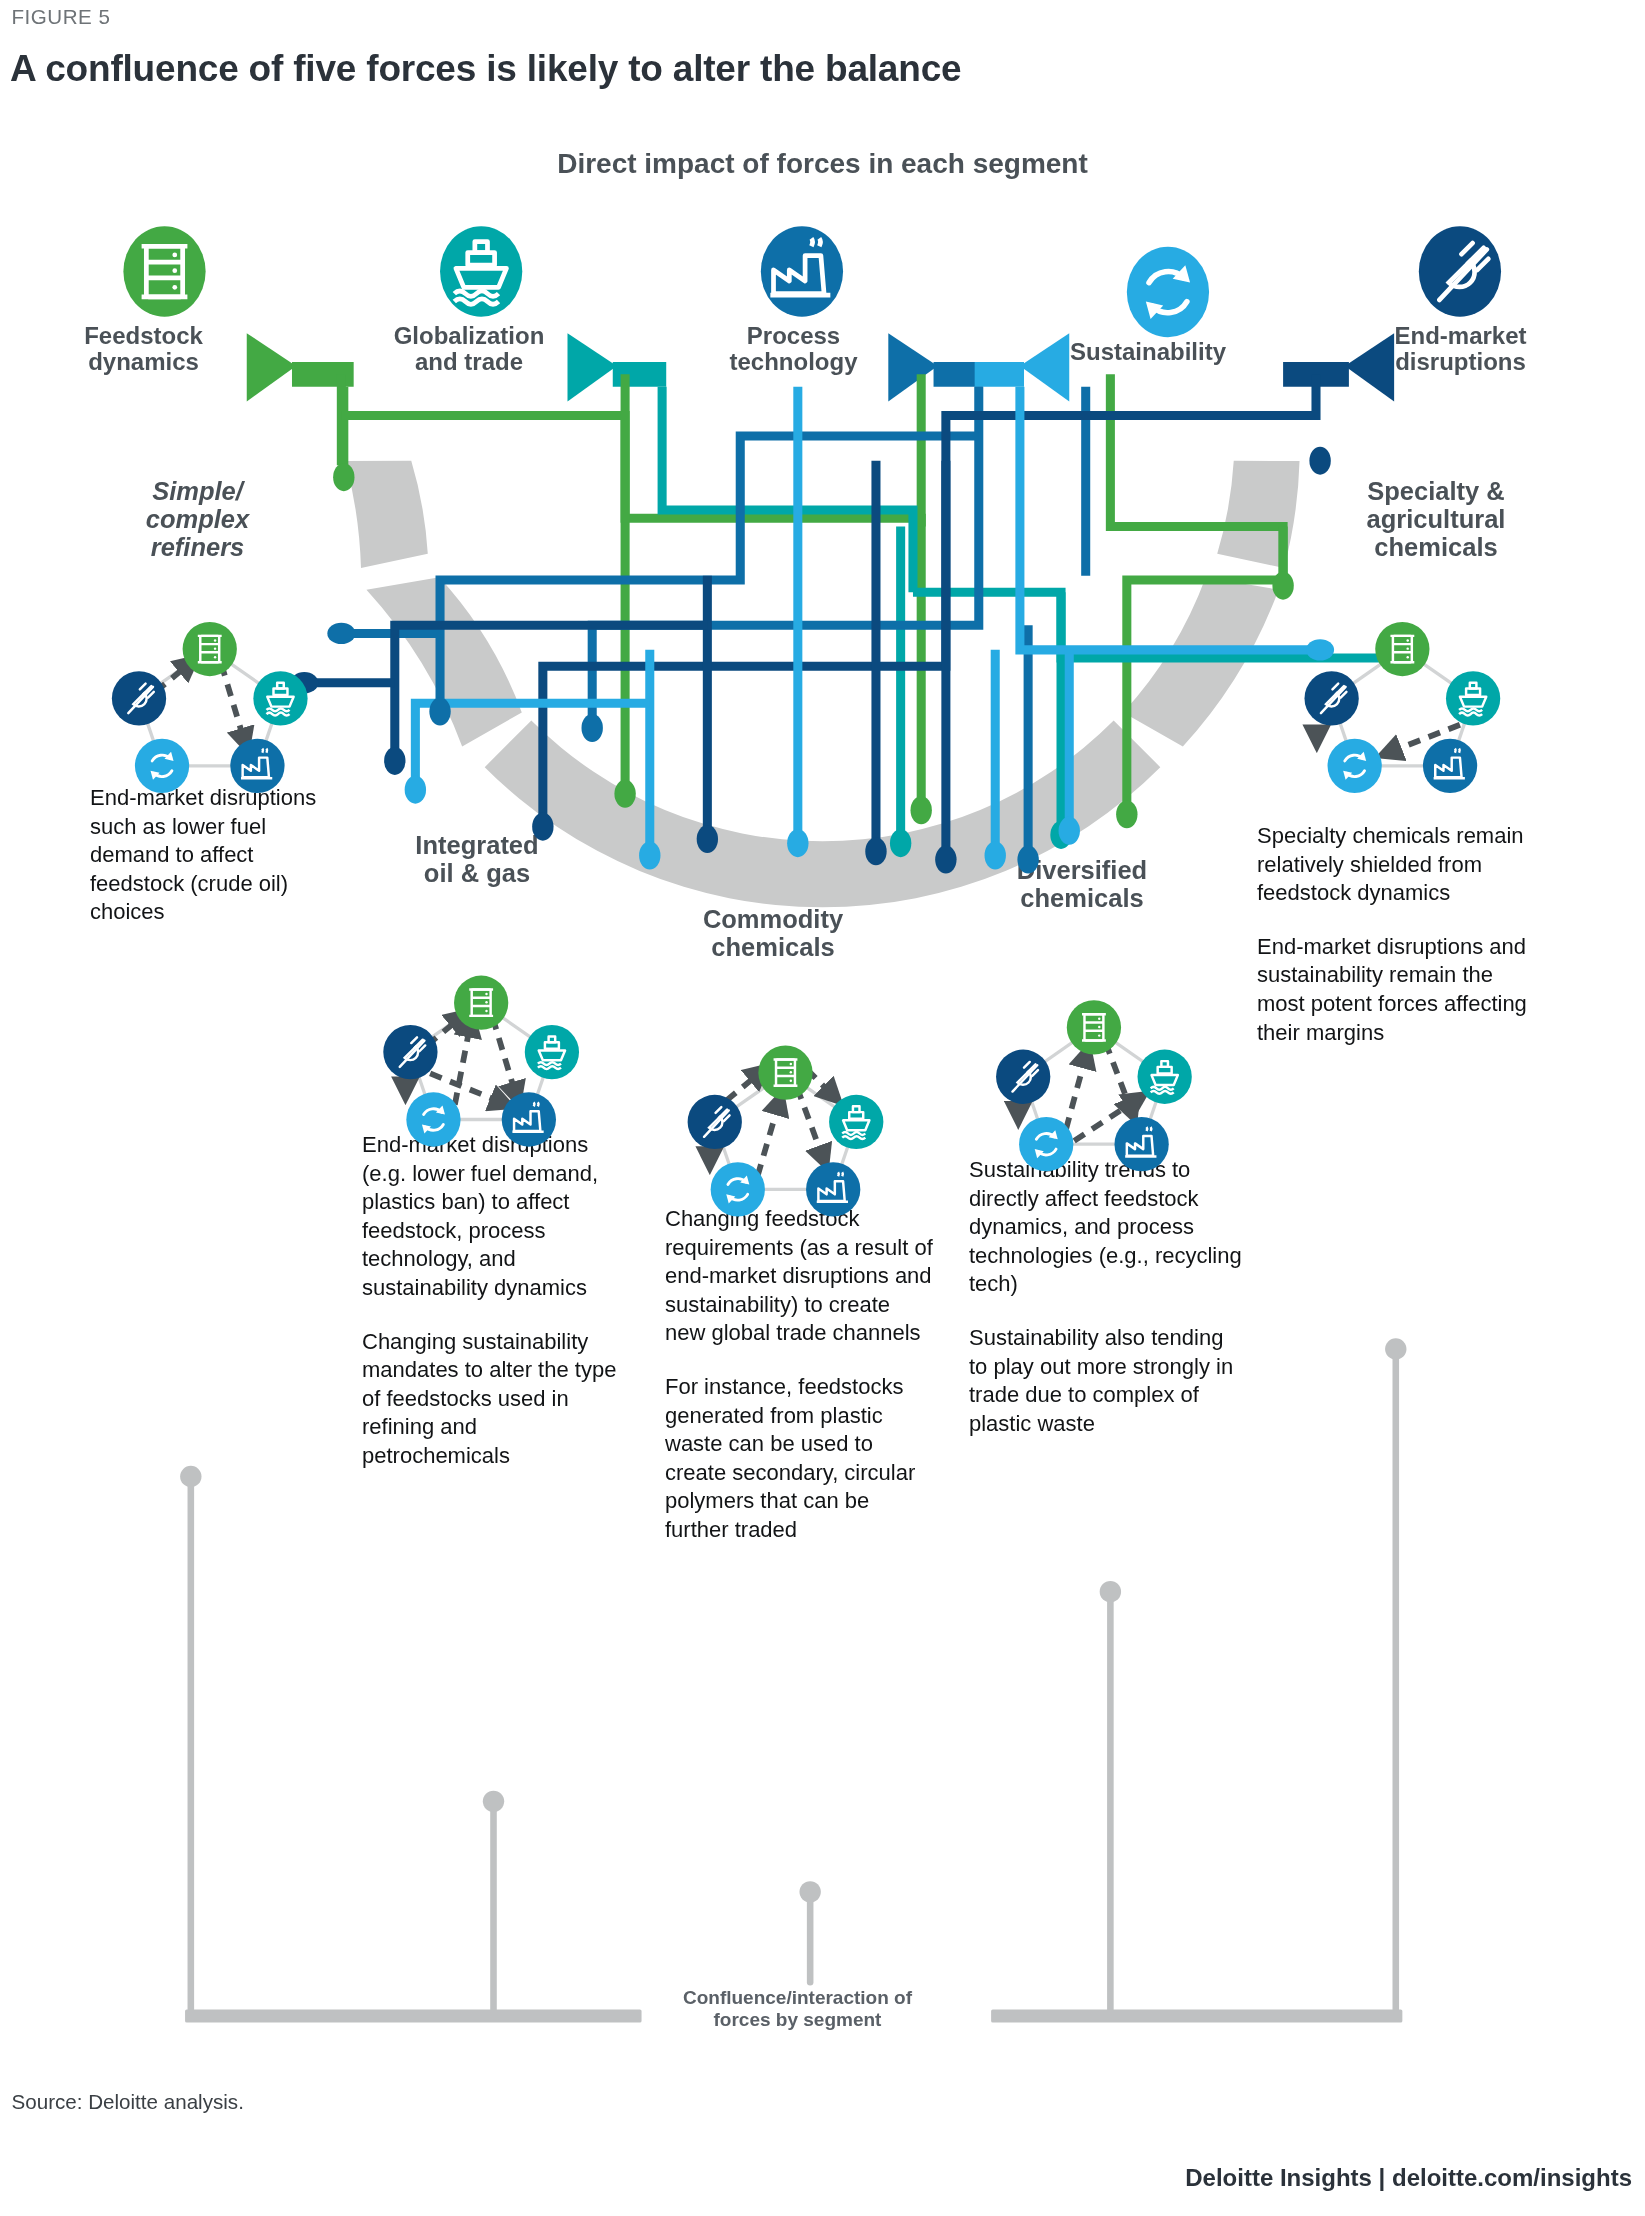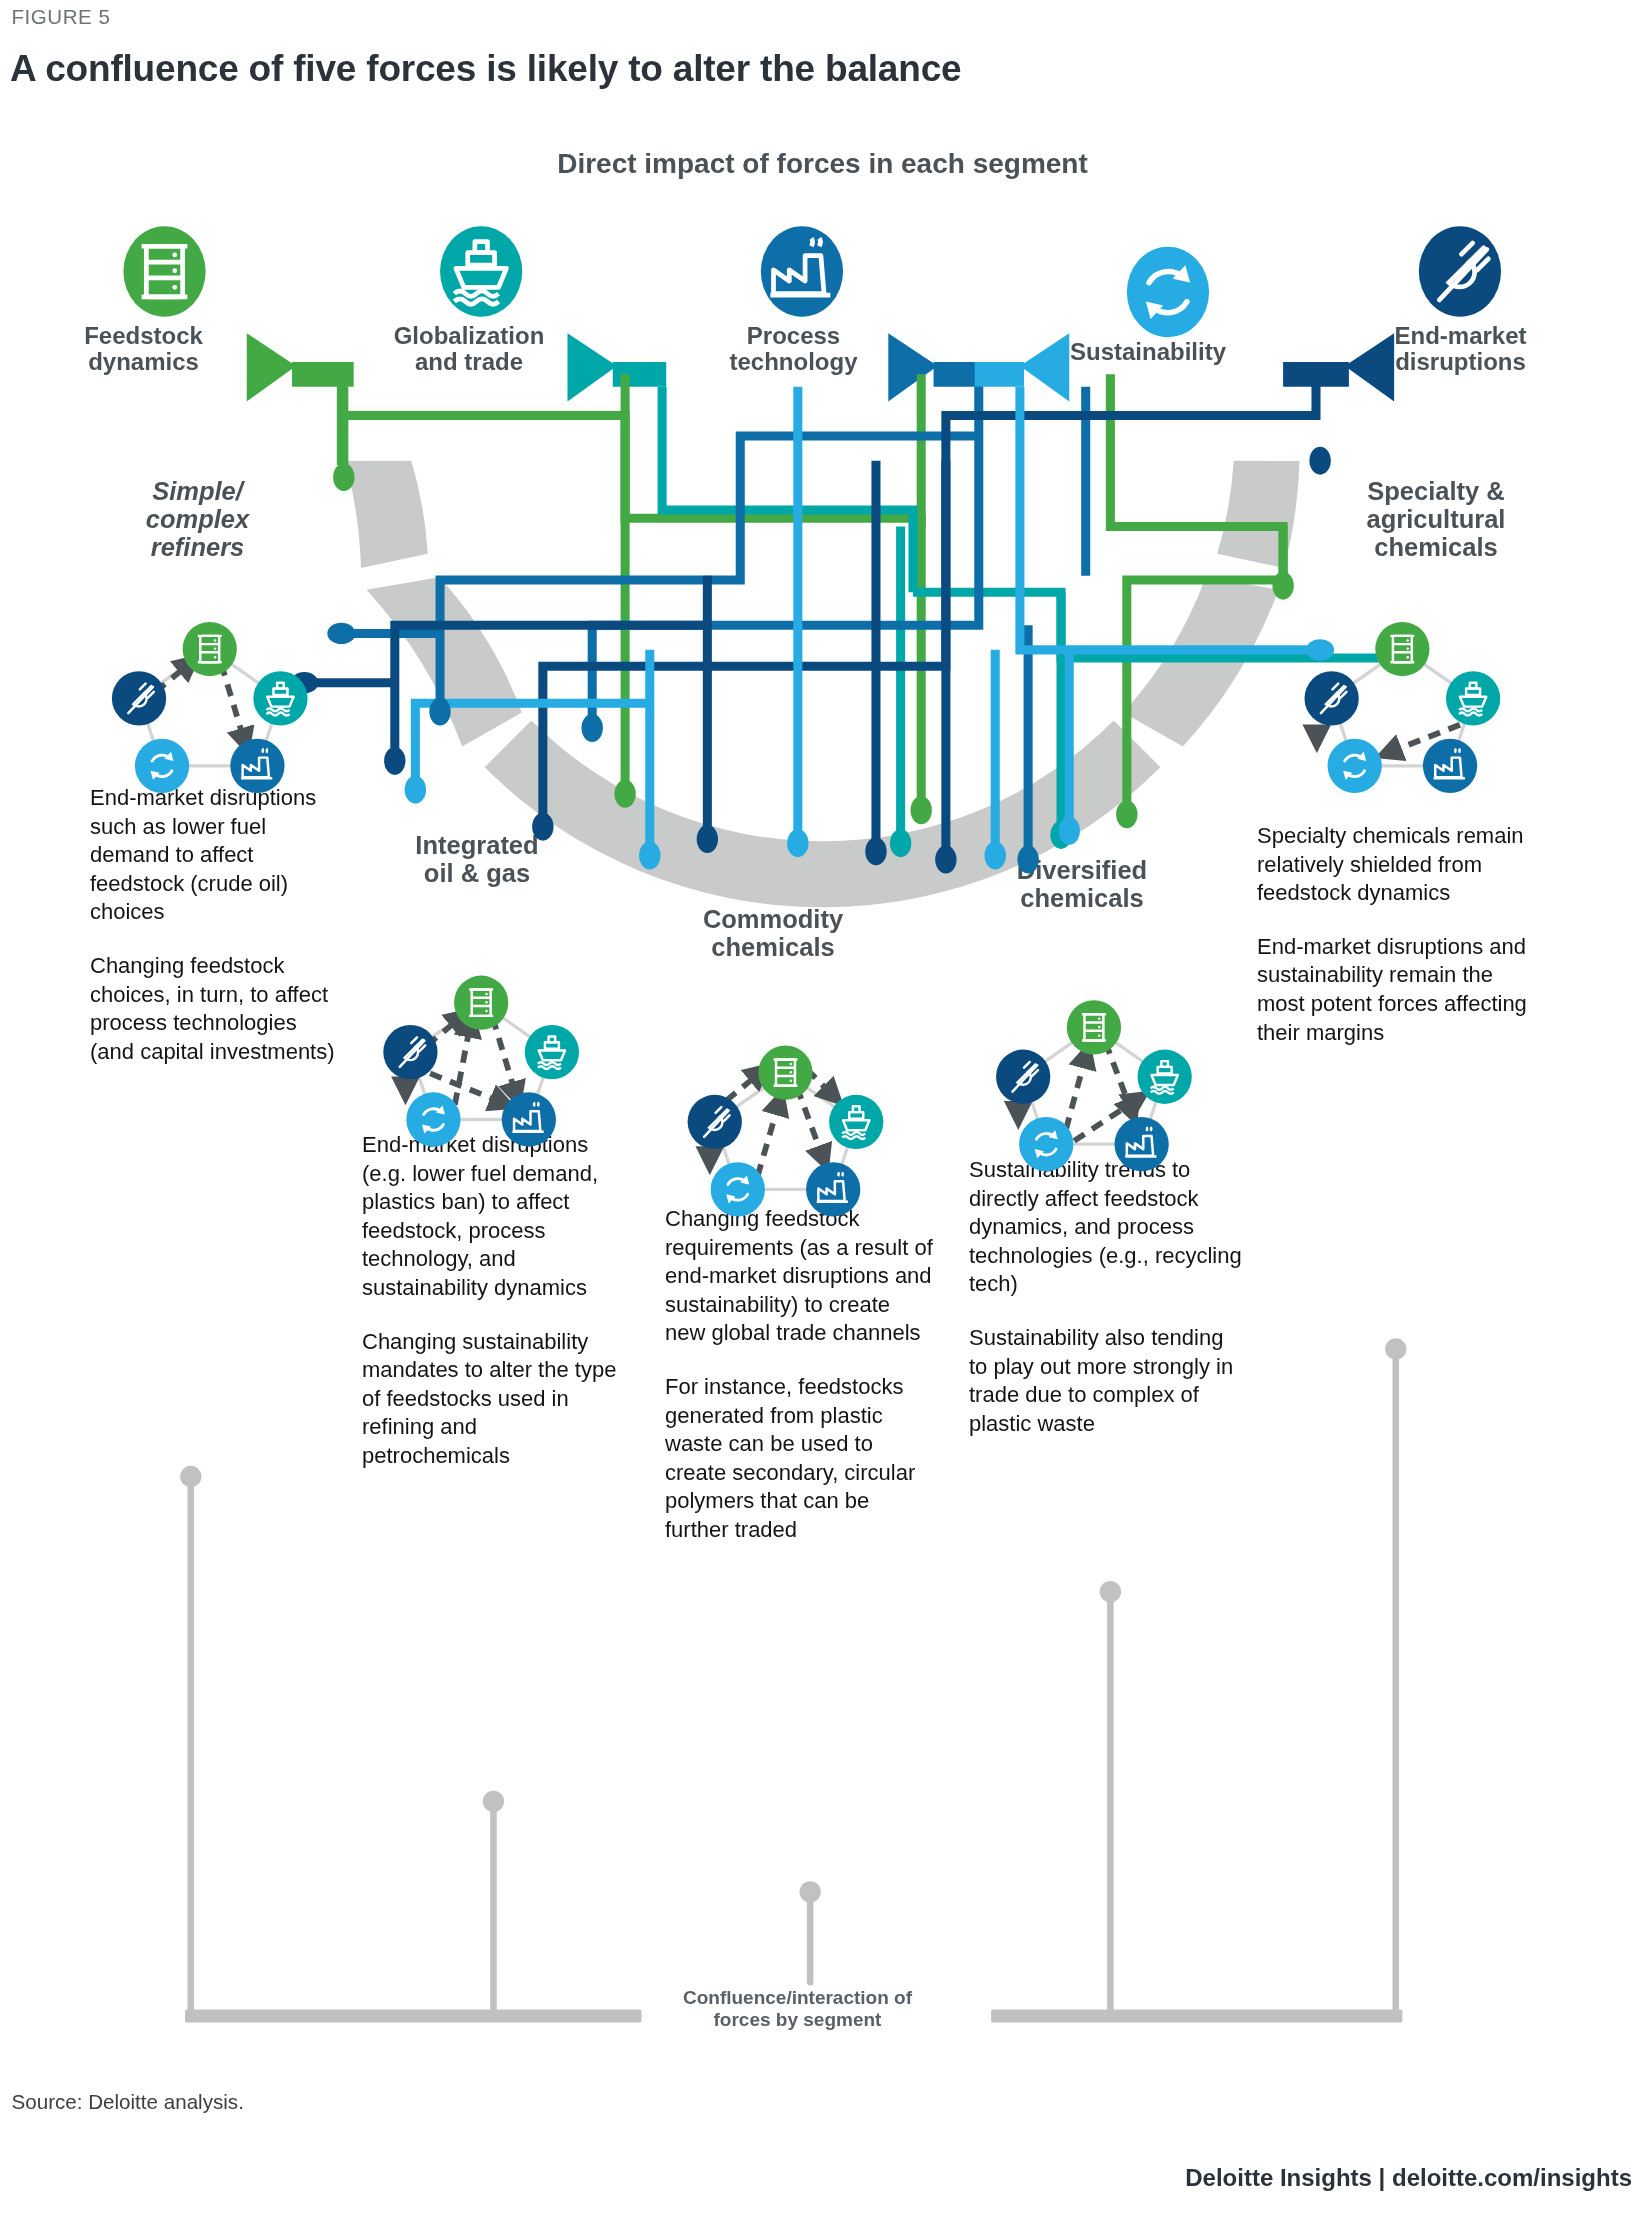--- a/index.html
+++ b/index.html
@@ -95,21 +95,20 @@
 <div class="seg-title" style="left:666px; top:905px;width:214px;">Commodity
 chemicals</div>
 <div class="seg-title" style="left:975px;top:856px;width:214px;">Diversified
 chemicals</div>
 <div class="seg-title" style="left:1325px;top:477px; width:222px;">Specialty &amp;
 agricultural
 chemicals</div>
 
 <div class="seg-body" style="left:90px; top:784px; width:247px;">
   <p>End-market disruptions such as lower fuel demand to affect feedstock (crude oil) choices</p>
-  <p>Changing feedstock choices, in turn, to affect process technologies (and capital investments)</p>
 </div>
 
 <div class="seg-body" style="left:362px; top:1131px; width:259px;">
   <p>End-market disruptions (e.g. lower fuel demand, plastics ban) to affect feedstock, process technology, and sustainability dynamics</p>
   <p>Changing sustainability mandates to alter the type of feedstocks used in refining and petrochemicals</p>
 </div>
 
 <div class="seg-body" style="left:665px; top:1205px; width:271px;">
   <p>Changing feedstock requirements (as a result of end-market disruptions and sustainability) to create new global trade channels</p>
   <p>For instance, feedstocks generated from plastic waste can be used to create secondary, circular polymers that can be further traded</p>

